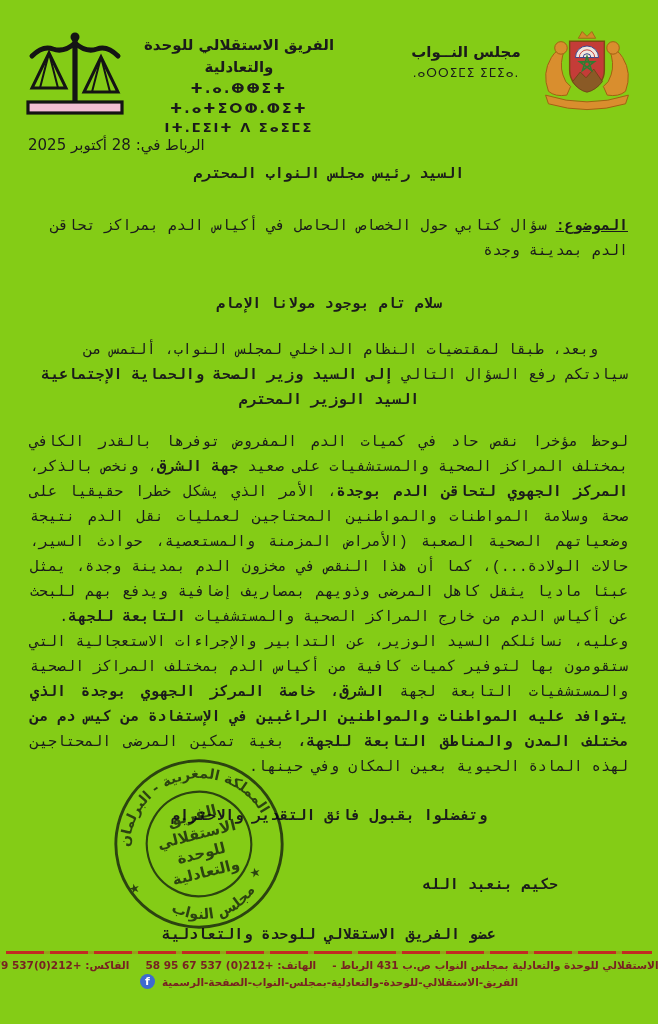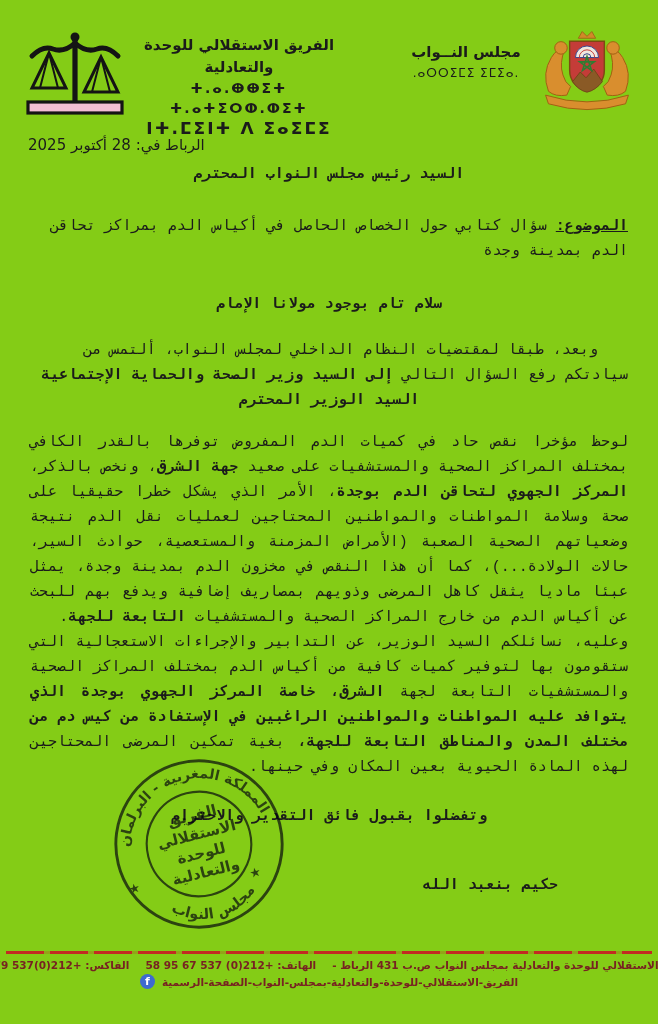--- a/index.html
+++ b/index.html
@@ -6,21 +6,21 @@
   .page{
     position:relative;width:658px;height:1024px;margin:0 auto;
     background:#84cc16;overflow:hidden;
     font-family:"DejaVu Sans",sans-serif;color:#1b1b1b;direction:rtl;
   }
   
   .scales{position:absolute;left:24px;top:30px;width:102px;height:88px;}
   .group-block{position:absolute;left:126px;top:34px;width:226px;text-align:center;direction:rtl;}
   .group-name{font-size:15px;font-weight:bold;letter-spacing:0;line-height:22px;}
   .tif{direction:ltr;font-weight:bold;font-size:14px;letter-spacing:2px;line-height:20px;}
-  .tif.small{font-size:17px;}
+  .tif.small{font-size:13px;}
   .kingdom-block{position:absolute;left:396px;top:40px;width:140px;text-align:center;}
   .kingdom-line{font-size:15px;font-weight:bold;line-height:24px;}
   .kingdom-tif{direction:ltr;font-weight:normal;font-size:12px;letter-spacing:1px;line-height:18px;}
   .arms{position:absolute;left:534px;top:26px;width:106px;height:92px;}
   .date-line{position:absolute;left:28px;top:136px;font-size:15px;font-weight:normal;direction:rtl;}
   
   .body-block{position:absolute;top:150px;left:30px;right:30px;font-size:15px;line-height:25px;font-family:Liberation Mono, monospace;}
   .center{text-align:center;}
   .bold{font-weight:bold;}
   .addressee{margin-top:12px;}
@@ -108,20 +108,21 @@
 
     <div class="minister center bold">السيد الوزير المحترم</div>
 
     <p class="para first"><span>لوحظ مؤخرا نقص حاد في كميات الدم المفروض توفرها بالقدر الكافي بمختلف المراكز الصحية والمستشفيات على صعيد </span><span class="bold">جهة الشرق</span><span>، ونخص بالذكر، </span><span class="bold">المركز الجهوي لتحاقن الدم بوجدة</span><span>، الأمر الذي يشكل خطرا حقيقيا على صحة وسلامة المواطنات والمواطنين المحتاجين لعمليات نقل الدم نتيجة وضعياتهم الصحية الصعبة (الأمراض المزمنة والمستعصية، حوادث السير، حالات الولادة...)، كما أن هذا النقص في مخزون الدم بمدينة وجدة، يمثل عبئا ماديا يثقل كاهل المرضى وذويهم بمصاريف إضافية ويدفع بهم للبحث عن أكياس الدم من خارج المراكز الصحية والمستشفيات </span><span class="bold">التابعة للجهة</span><span>.</span></p>
 
     <p class="para"><span>وعليه، نسائلكم السيد الوزير، عن التدابير والإجراءات الاستعجالية التي ستقومون بها لتوفير كميات كافية من أكياس الدم بمختلف المراكز الصحية والمستشفيات التابعة لجهة </span><span class="bold">الشرق، خاصة المركز الجهوي بوجدة الذي يتوافد عليه المواطنات والمواطنين الراغبين في الإستفادة من كيس دم من مختلف المدن والمناطق التابعة للجهة،</span><span> بغية تمكين المرضى المحتاجين لهذه المادة الحيوية بعين المكان وفي حينها.</span></p>
 
     <div class="closing center bold">وتفضلوا بقبول فائق التقدير والاحترام</div>
 
     <div class="signer-name">حكيم بنعبد الله</div>
+    <div class="signer-title">عضو الفريق الاستقلالي للوحدة والتعادلية</div>
   </main>
 
   <svg class="stamp" viewBox="0 0 182 182" aria-hidden="true">
     <defs>
       <path id="arcTop" d="M 18 96 A 73 73 0 0 1 164 96"></path>
       <path id="arcBottom" d="M 26 104 A 65 65 0 0 0 156 104"></path>
     </defs>
     <circle cx="91" cy="91" r="86" fill="none" stroke="#3c3cab" stroke-width="3"></circle>
     <circle cx="91" cy="91" r="54" fill="none" stroke="#3c3cab" stroke-width="2.2"></circle>
     <text font-size="14.5" font-weight="bold" fill="#3c3cab" font-family="DejaVu Sans, sans-serif">

